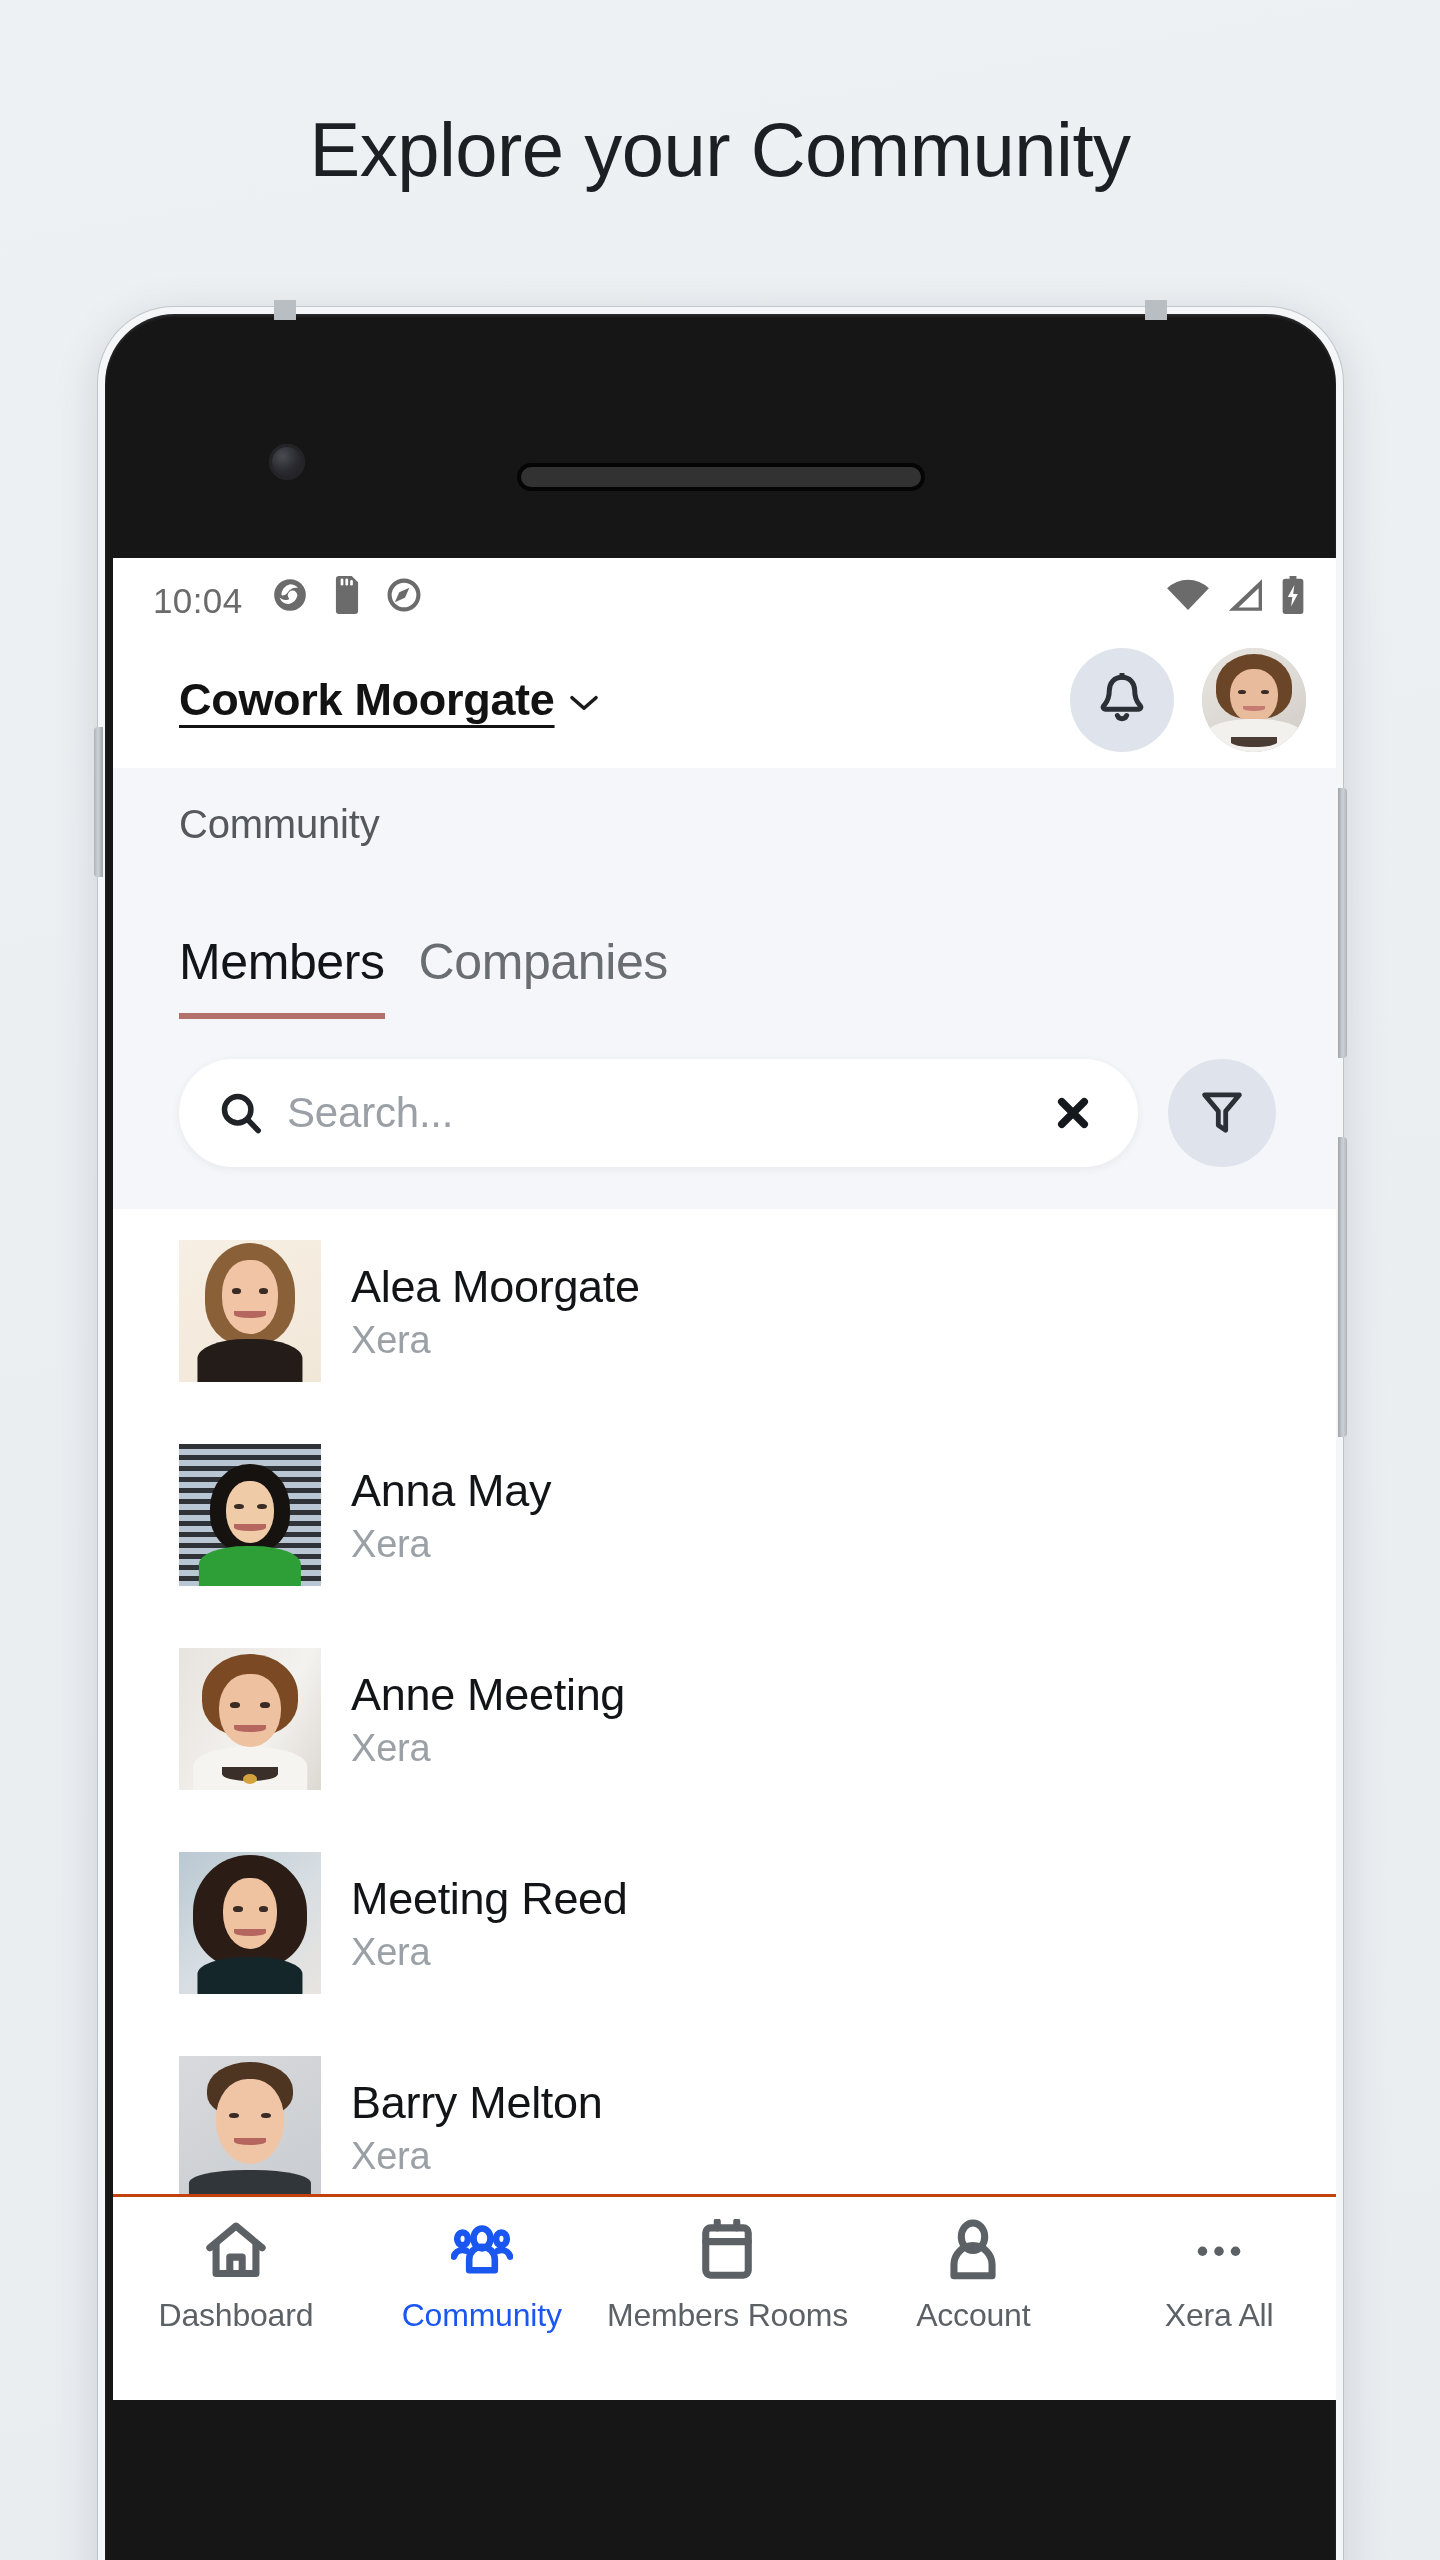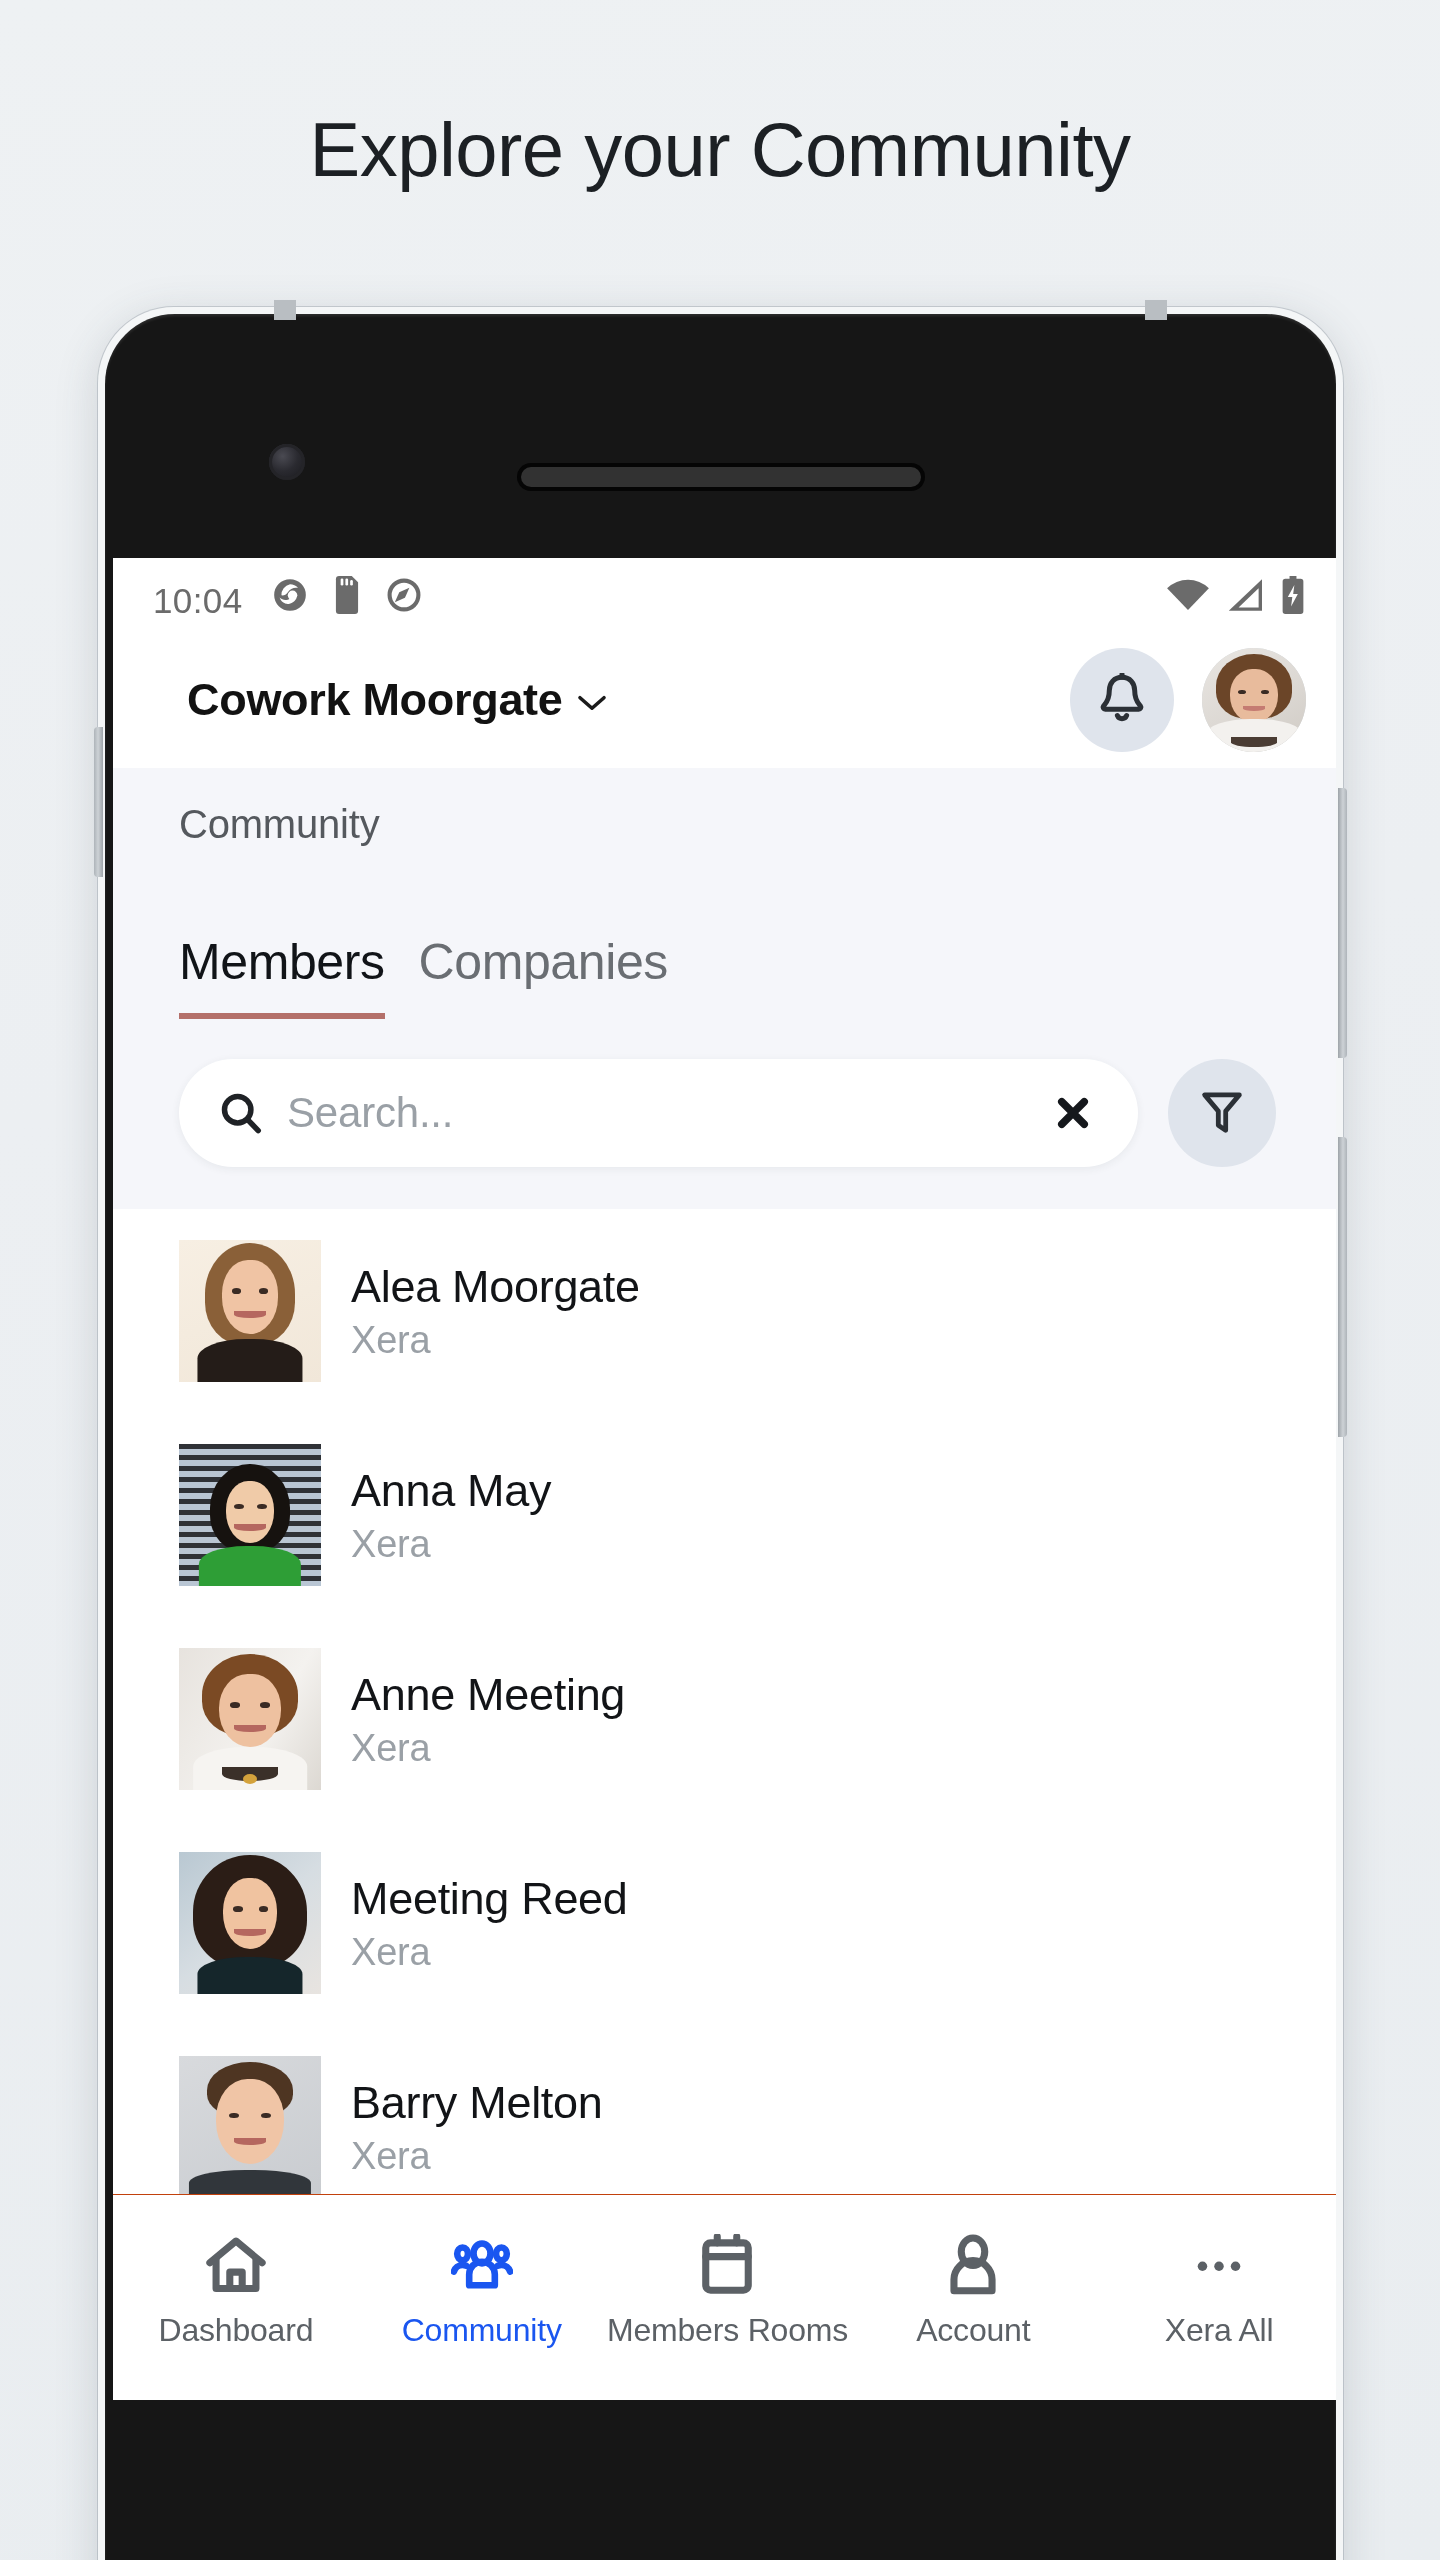--- a/index.html
+++ b/index.html
@@ -145,24 +145,24 @@
   }
   .venue {
     display: flex;
     align-items: center;
     gap: 14px;
   }
   .venue-name {
     font-size: 45px;
     font-weight: 700;
     color: #121212;
+    text-decoration: underline;
     text-underline-offset: 10px;
     text-decoration-thickness: 3px;
     letter-spacing: -0.3px;
-    margin-left: 8px;
   }
   .chev {
     width: 30px; height: 18px;
     stroke: #1b1b1b;
     stroke-width: 2.4;
     fill: none;
     stroke-linecap: round;
     stroke-linejoin: round;
     margin-top: 6px;
   }
@@ -306,24 +306,24 @@
   .row-sub {
     font-size: 38px;
     color: #9aa0a6;
     letter-spacing: -0.2px;
   }
 
   
   .bottomnav {
     flex: 0 0 206px;
     background: #ffffff;
-    border-top: 1px solid #c2410c;
+    border-top: 3px solid #c2410c;
     display: flex;
     align-items: flex-start;
-    padding-top: 39px;
+    padding-top: 22px;
     box-shadow: 0 -3px 10px rgba(40,50,62,0.05);
   }
   .navitem {
     flex: 1 1 0;
     display: flex;
     flex-direction: column;
     align-items: center;
     gap: 16px;
     cursor: pointer;
     background: none; border: none;

